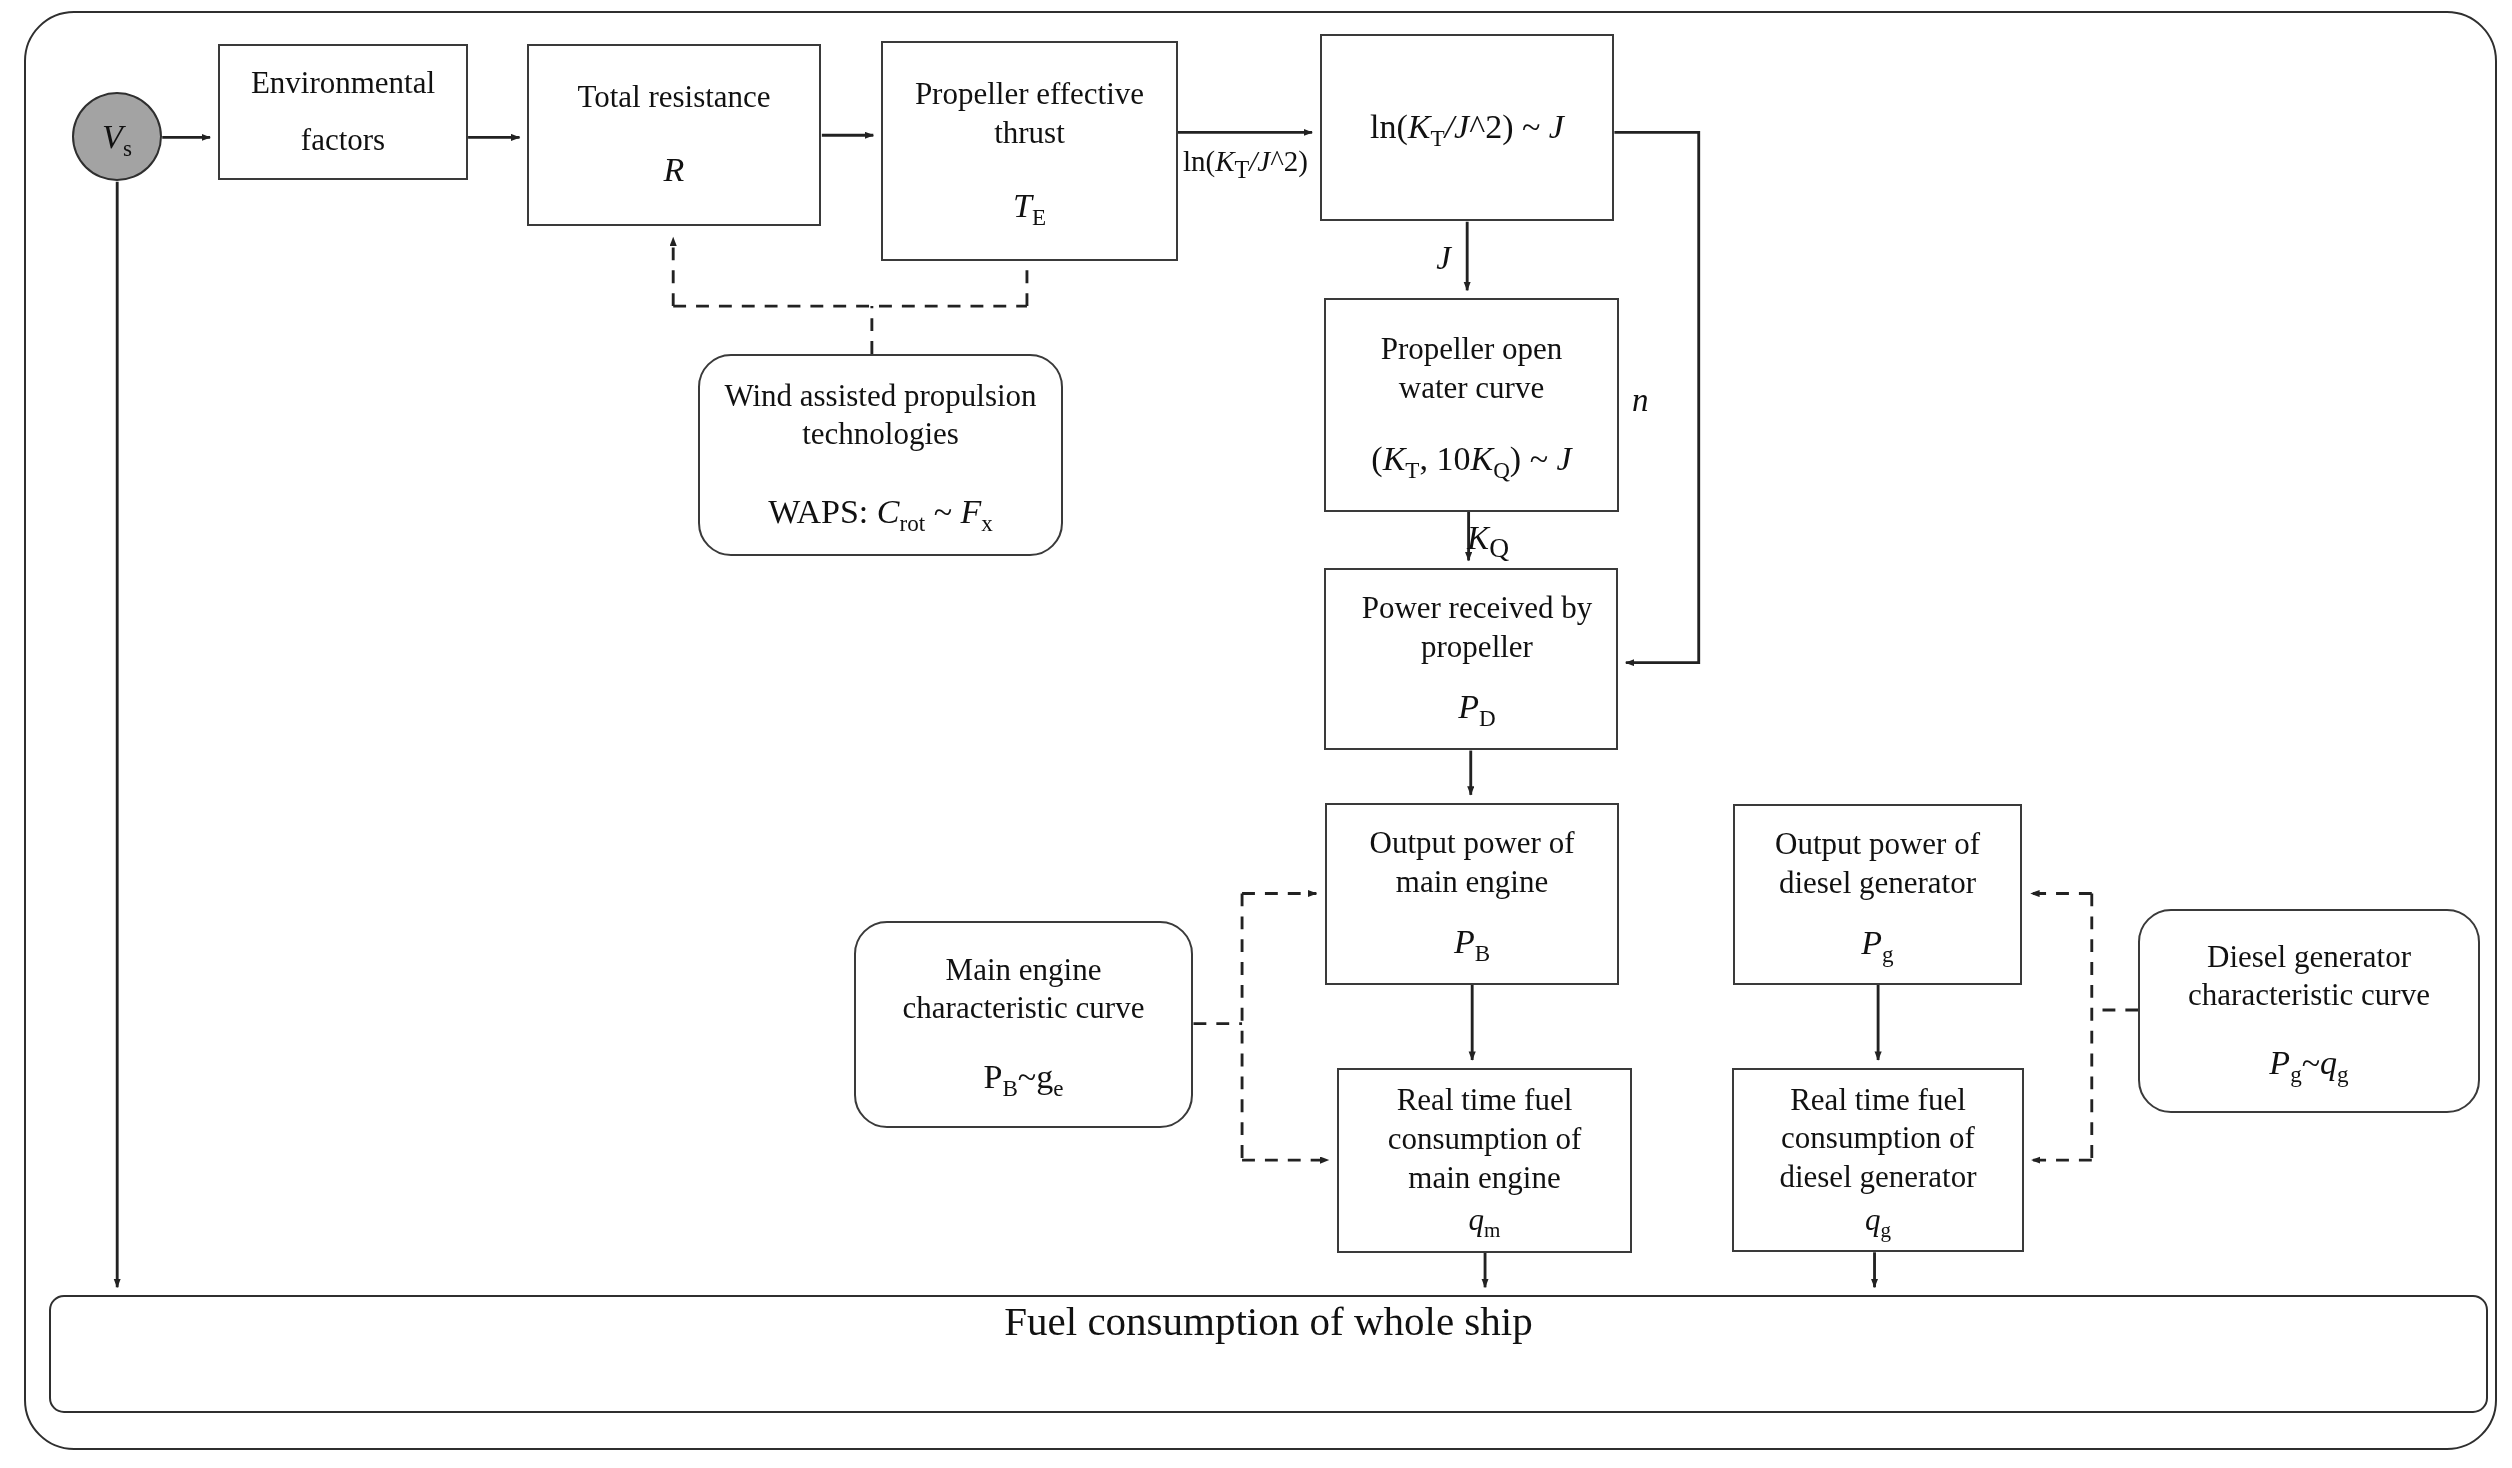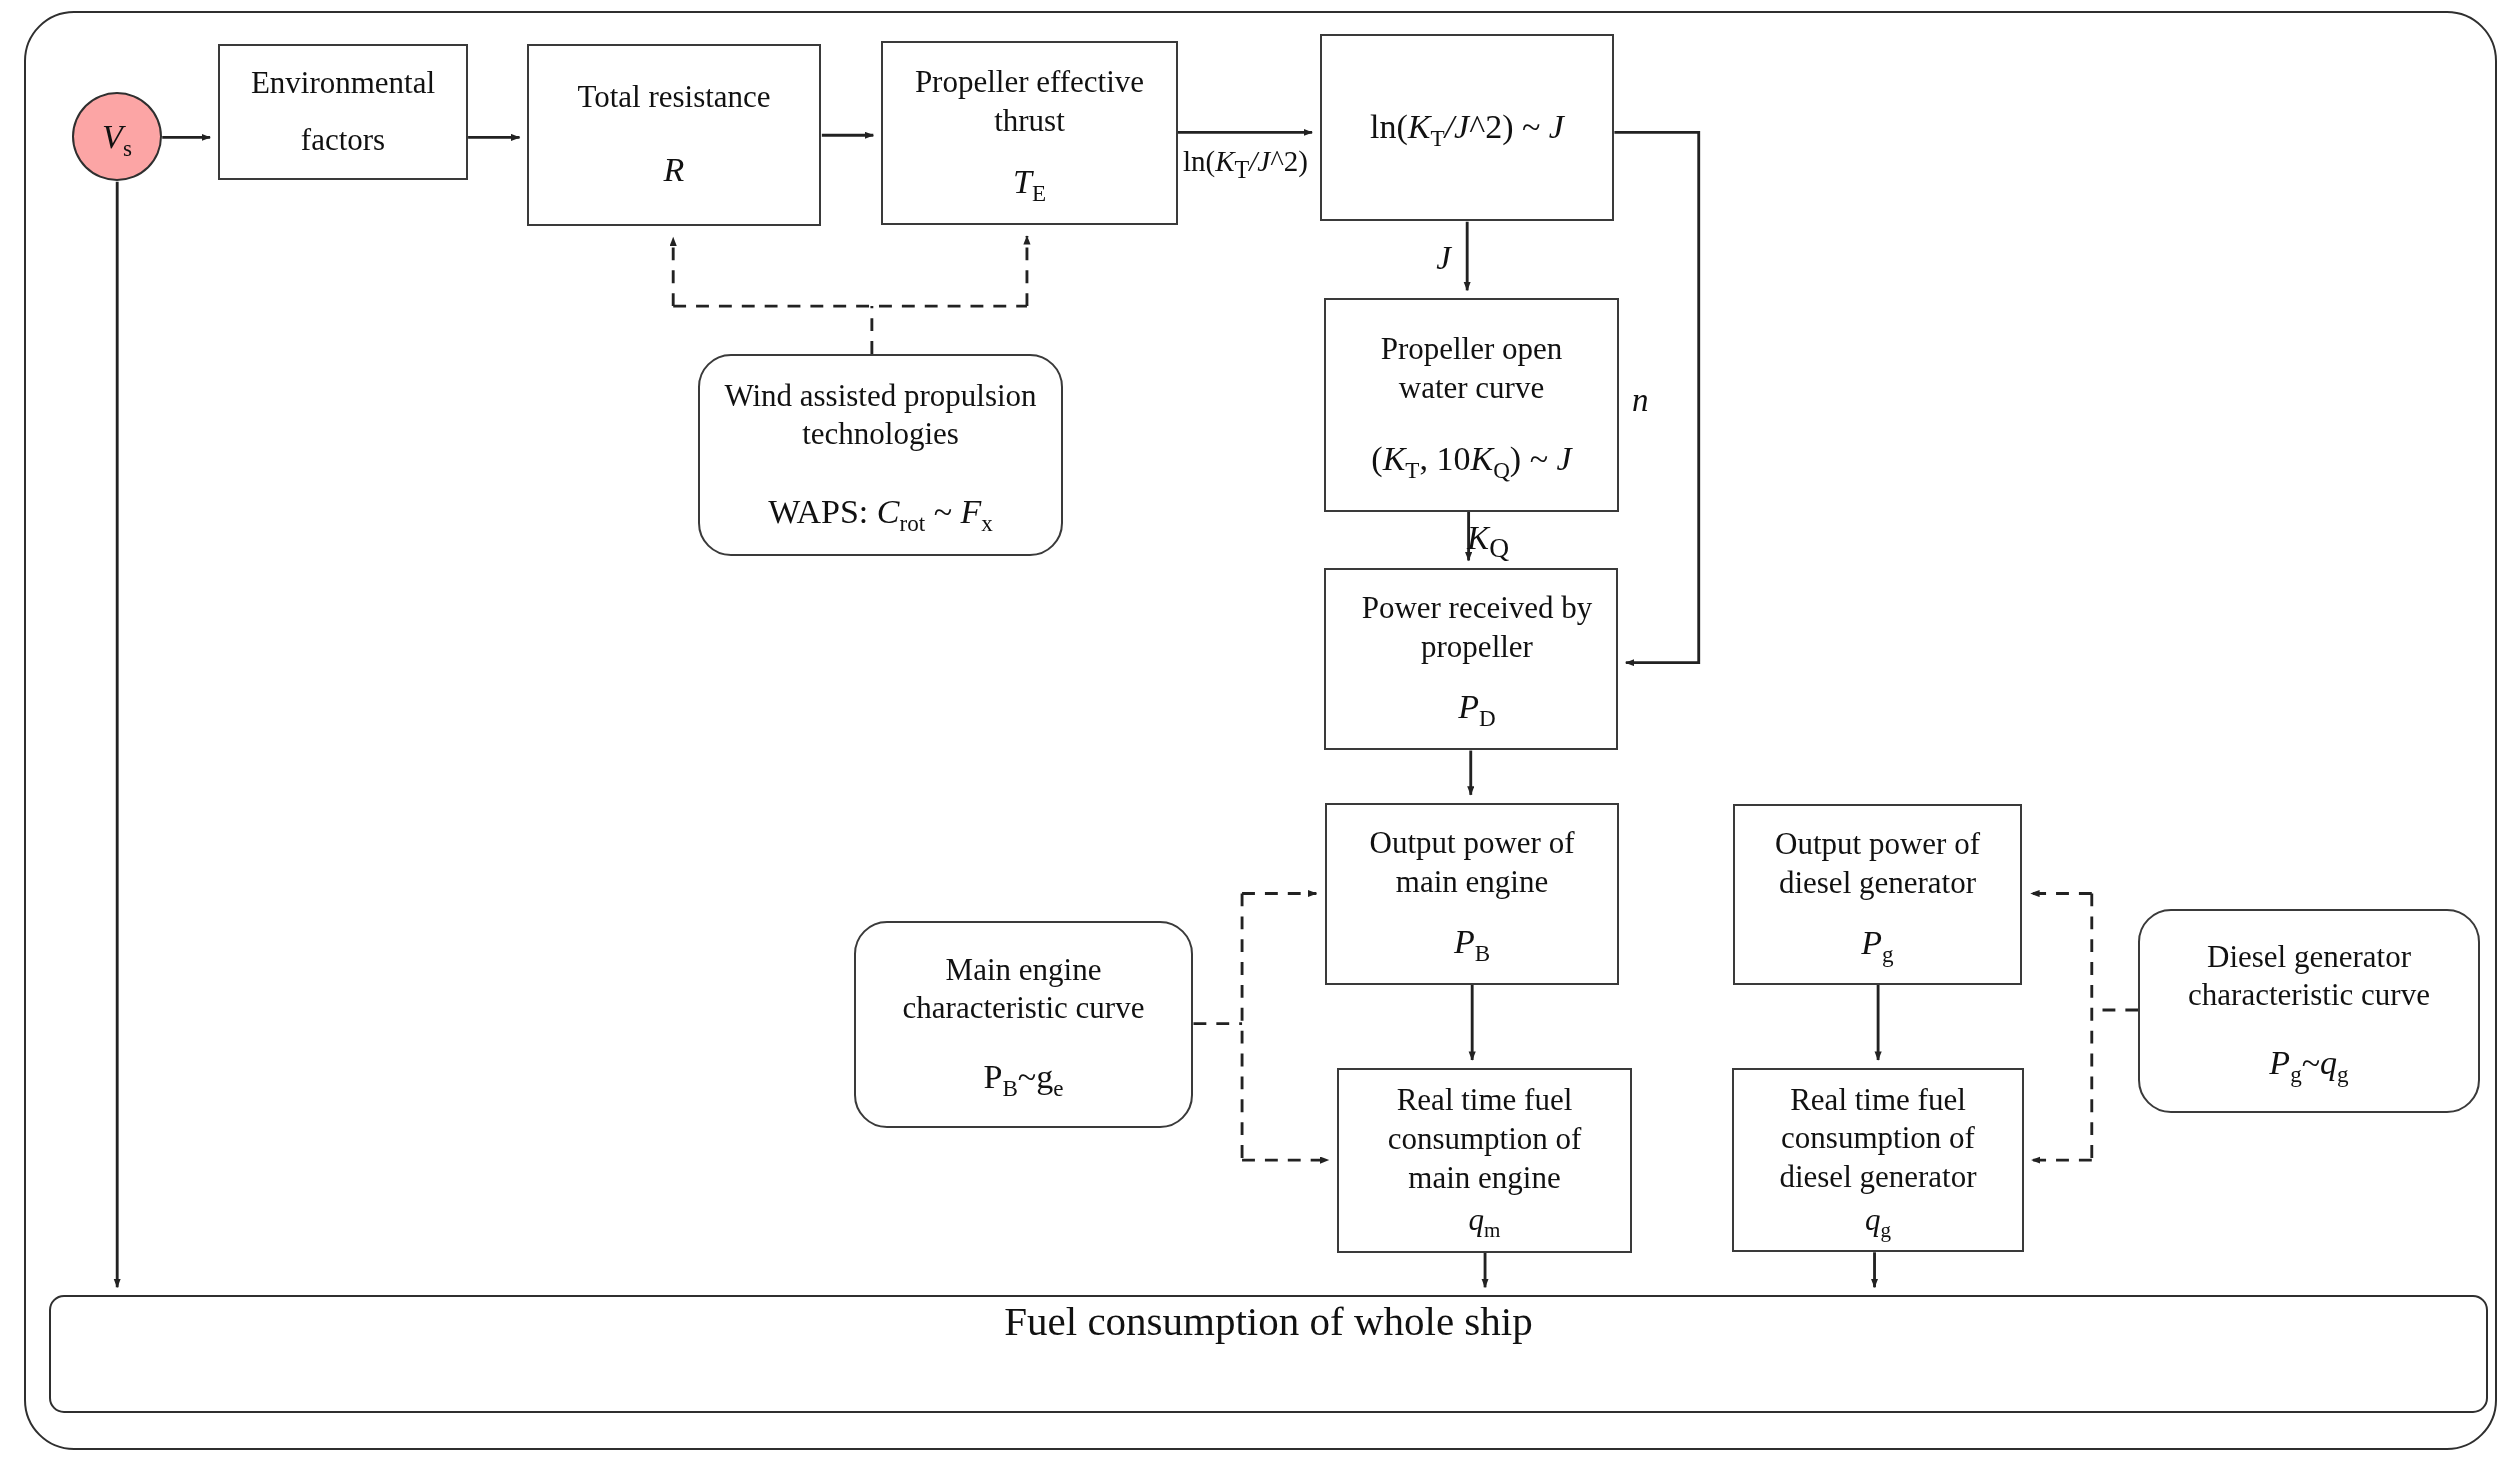--- a/index.html
+++ b/index.html
@@ -17,21 +17,21 @@
     display:flex;flex-direction:column;justify-content:space-evenly;align-items:center;
     text-align:center;font-size:31px;line-height:1.25;
   }
   .rounded{border-radius:33px;}
   .tl{display:block;}
   .formula{font-size:34px;white-space:nowrap;}
   .formula sub, .sym sub{font-size:0.68em;line-height:0;}
   .circle{
     position:absolute;left:72px;top:92px;width:90px;height:89px;border:2.9px solid #2f2f2f;
     border-radius:50%;box-sizing:border-box;display:flex;align-items:center;justify-content:center;
-    font-size:34px;background:#fca5a5;
+    font-size:34px;background:#a3a3a3;
   }
   .edge-label{position:absolute;font-size:30px;white-space:nowrap;}
   .bar{
     position:absolute;left:49px;top:1295px;width:2439px;height:118px;
     border:2.9px solid #2f2f2f;border-radius:15px;box-sizing:border-box;background:#fff;
     display:flex;justify-content:center;font-size:41px;
   }
   i{font-style:italic;}
 </style>
 </head>
@@ -89,21 +89,21 @@
   <div class="node" style="left:218px;top:44px;width:250px;height:136px;">
     <span class="tl">Environmental</span>
     <span class="tl">factors</span>
   </div>
 
   <div class="node" style="left:527px;top:44px;width:294px;height:182px;">
     <span class="tl">Total resistance</span>
     <span class="formula"><i>R</i></span>
   </div>
 
-  <div class="node" style="left:881px;top:41px;width:297px;height:184px;">
+  <div class="node" style="left:881px;top:41px;width:297px;height:220px;">
     <span class="tl"><span>Propeller effective</span><br><span>thrust</span></span>
     <span class="formula"><i>T</i><sub>E</sub></span>
   </div>
 
   <div class="node" style="left:1320px;top:34px;width:294px;height:187px;">
     <span class="formula"><span>ln(</span><i>K</i><sub>T</sub><i>/J</i><span>^2) ~ </span><i>J</i></span>
   </div>
 
   <div class="node" style="left:1324px;top:298px;width:295px;height:214px;">
     <span class="tl"><span>Propeller open</span><br><span>water curve</span></span>

